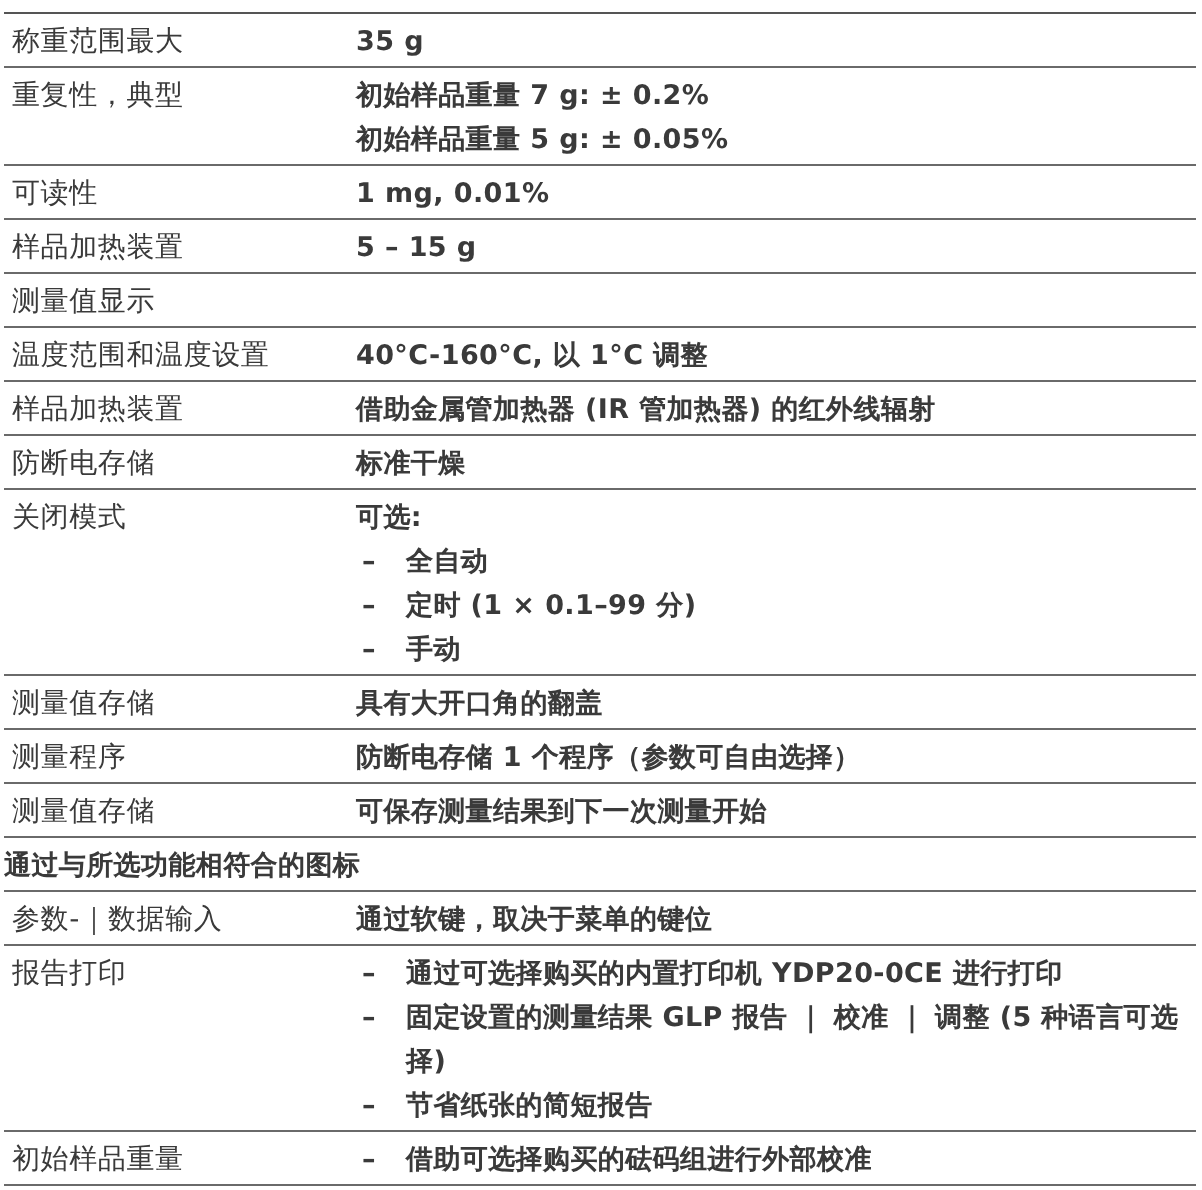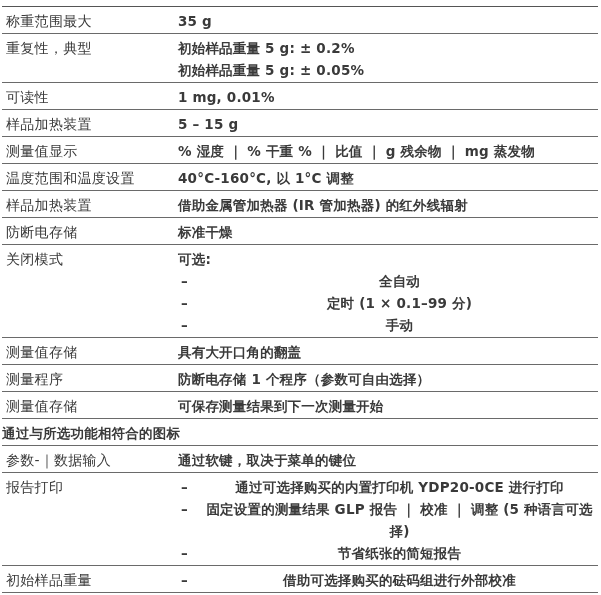--- a/index.html
+++ b/index.html
@@ -54,62 +54,58 @@
     }
     .spec-value .bullet .dash {
       width: 22px;
       flex: 0 0 22px;
       padding-left: 3px;
     }
     .spec-value .bullet .text {
       flex: 1;
       white-space: normal;
       padding-right: 2px;
-      text-align: center;
     }
   </style>
 </head>
 <body>
 
 <div class="spec-table">
 
   <div class="spec-row">
     <div class="spec-label">称重范围最大</div>
     <div class="spec-value">
       <span class="line">35 g</span>
     </div>
   </div>
 
   <div class="spec-row">
     <div class="spec-label">重复性，典型</div>
     <div class="spec-value">
-      <span class="line">初始样品重量 5 g: ± 0.2%</span>
+      <span class="line">初始样品重量 7 g: ± 0.2%</span>
       <span class="line">初始样品重量 5 g: ± 0.05%</span>
     </div>
   </div>
 
   <div class="spec-row">
     <div class="spec-label">可读性</div>
     <div class="spec-value">
       <span class="line">1 mg, 0.01%</span>
     </div>
   </div>
 
   <div class="spec-row">
     <div class="spec-label">样品加热装置</div>
     <div class="spec-value">
       <span class="line">5 – 15 g</span>
     </div>
   </div>
 
   <div class="spec-row">
     <div class="spec-label">测量值显示</div>
-    <div class="spec-value">
-      <span class="line">% 湿度 ｜ % 干重 % ｜ 比值 ｜ g 残余物 ｜ mg 蒸发物</span>
-    </div>
   </div>
 
   <div class="spec-row">
     <div class="spec-label">温度范围和温度设置</div>
     <div class="spec-value">
       <span class="line">40°C-160°C, 以 1°C 调整</span>
     </div>
   </div>
 
   <div class="spec-row">

